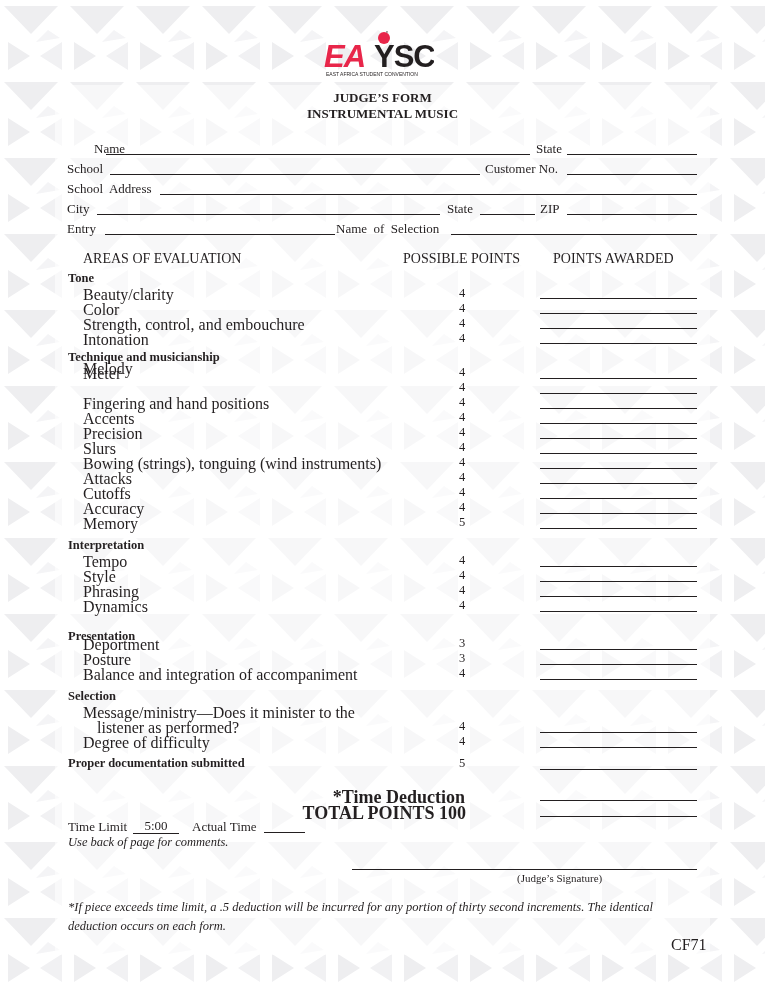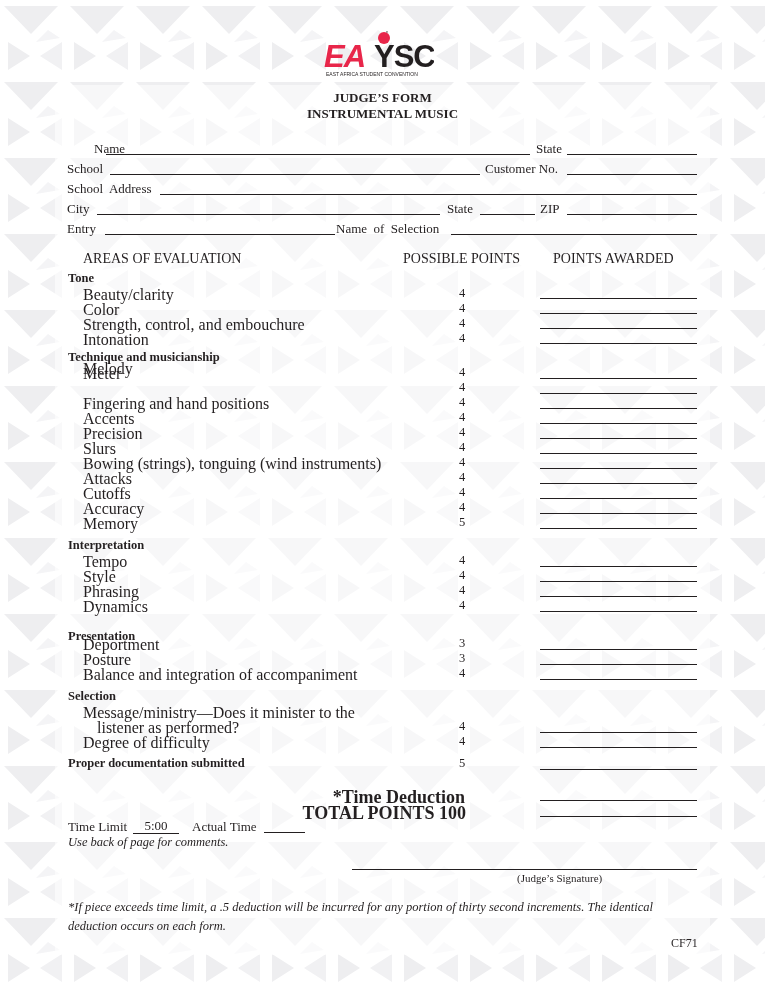--- a/index.html
+++ b/index.html
@@ -185,14 +185,14 @@
   <span class="abs fld" style="left:192px; top:819px;">Actual Time</span>
   <div class="uline" style="left:264px; top:832px; width:41px;"></div>
 
   <span class="abs ital" style="left:68px; top:835px;">Use back of page for comments.</span>
 
   <div class="uline" style="left:352px; top:869px; width:345px;"></div>
   <span class="abs small" style="left:517px; top:872px;">(Judge’s Signature)</span>
 
   <div class="abs ital" style="left:68px; top:898px; width:600px; line-height:19px;">*If piece exceeds time limit, a .5 deduction will be incurred for any portion of thirty second increments. The identical deduction occurs on each form.</div>
 
-  <span class="abs small" style="left:671px; top:936px; font-size:12px;">CF71</span>
+  <span class="abs small" style="left:671px; top:936px; font-size:16px;">CF71</span>
 </div>
 
 </body></html>

